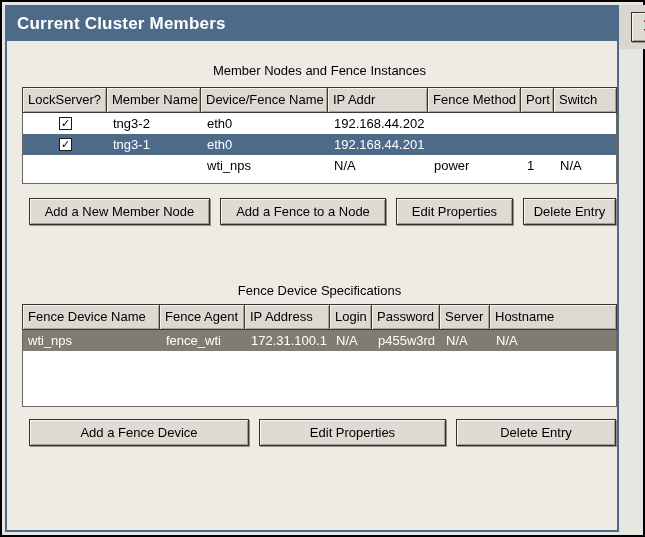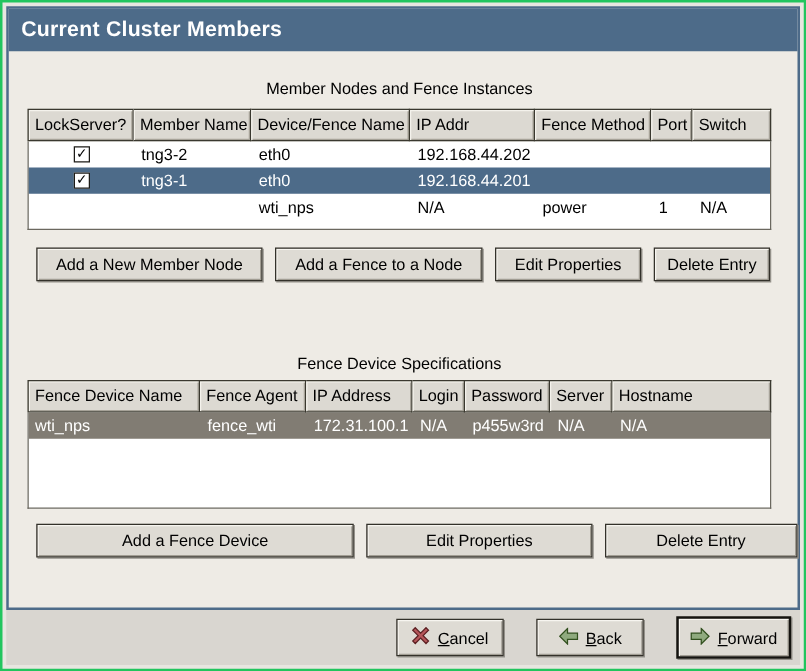--- a/index.html
+++ b/index.html
@@ -1,22 +1,22 @@
 <!DOCTYPE html>
 <html><head>
 <meta charset="utf-8">
 <style>
   html,body { margin:0; padding:0; background:#555; }
   * { box-sizing:border-box; }
   .window {
     width:645px; height:537px;
-    border:2px solid #22c55e;
+    border:2px solid #000000;
     background:#e8e6e0;
     padding:3px;
-    display:flex; flex-direction:column;
+    display:flex; flex-direction:row;
     font-family:"Liberation Sans", sans-serif;
     color:#000;
   }
   .frame {
     flex:1; min-height:0;
     border:2px solid #4d6b89;
     display:flex; flex-direction:column;
     background:#eeebe5;
   }
   .titlebar {
@@ -75,21 +75,21 @@
     padding:0 6px;
     white-space:nowrap;
   }
   .btnrow { display:flex; gap:10px; margin-left:7px;border-radius:12px; }
   .row1 { margin-top:14px; }
   .row2 { margin-top:12px; }
   .row1 .b0 { width:181px; }
   .row1 .b1 { width:166px; }
   .row1 .b2 { width:117px; }
   .row1 .b3 { width:93px; }
-  .row2 .b0 { width:264px; }
+  .row2 .b0 { width:220px; }
   .row2 .b1 { width:187px; }
   .row2 .b2 { width:160px; }
 
   
   .footer {
     height:44px; background:#d9d6d0;
     display:flex; align-items:center; justify-content:flex-end;
     gap:14px; padding-right:7px;
   }
   .navbtn {

